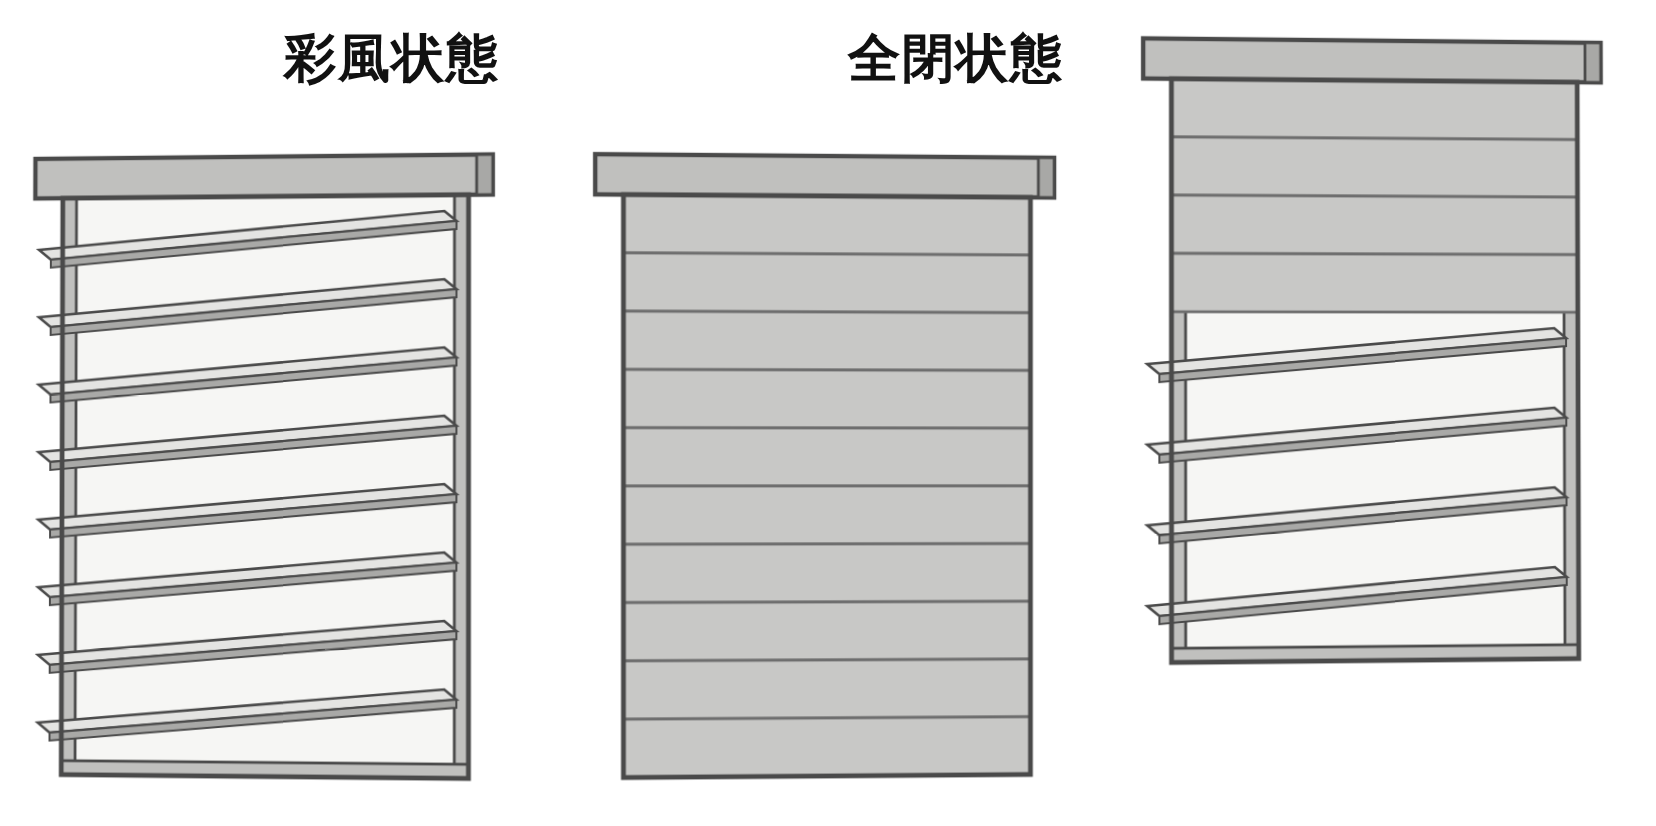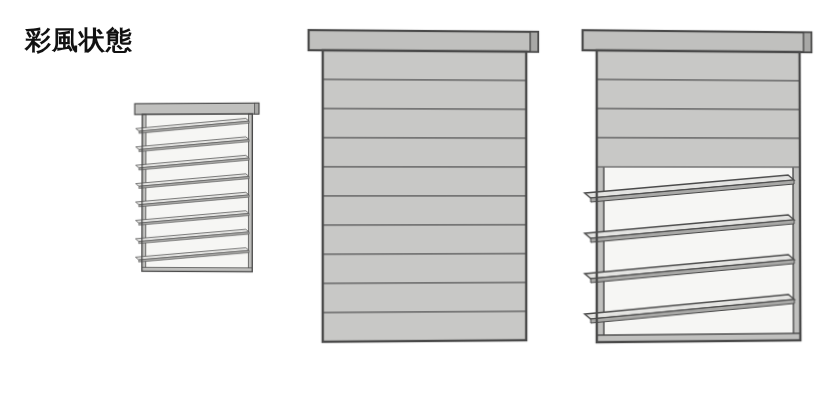--- a/index.html
+++ b/index.html
@@ -1,21 +1,21 @@
 <!DOCTYPE html>
 <html><head>
 <meta charset="utf-8">
 <style>
   html,body{margin:0;padding:0}
   body{
     width:828px;height:413px;position:relative;overflow:hidden;
     background:#ffffff;
     font-family:"Liberation Sans","DejaVu Sans",sans-serif;
   }
-  .panel{position:absolute;width:236px;margin:11px;display:flex;align-items:flex-start}
+  .panel{position:absolute;width:236px;margin:0;display:flex;flex-direction:column;align-items:flex-end}
   #panel-1{left:14px;top:12px}
   #panel-2{left:296px;top:12px}
   #panel-3{left:570px;top:12px}
   .panel-label{
     font-size:26px;font-weight:700;color:#111111;letter-spacing:1px;
     white-space:nowrap;margin:0 0 24px 0;line-height:34px;text-align:center;
   }
   .shutter{display:block}
   #panel-1 .shutter{transform:perspective(1400px) rotateY(-5deg) rotateX(1deg)}
   #panel-2 .shutter{transform:perspective(1400px) rotateY(4deg)}
@@ -65,20 +65,21 @@
         <polygon class="blade-top" points="4,258 208,240 214,245 10,263" fill="#e4e4e2"></polygon>
         <polygon class="blade-edge" points="10,263 214,245 214,249 10,267" fill="#a9a9a7"></polygon>
         <polygon class="blade-top" points="4,292 208,274 214,279 10,297" fill="#e4e4e2"></polygon>
         <polygon class="blade-edge" points="10,297 214,279 214,283 10,301" fill="#a9a9a7"></polygon>
       </g>
       <rect class="frame-outline" x="16" y="28" width="204" height="290"></rect>
     </svg>
   </figure>
 
   <figure class="panel" id="panel-2">
+    <figcaption class="panel-label">全閉状態</figcaption>
     <svg class="shutter" width="236" height="332" viewBox="0 0 236 332">
       <g>
         <rect class="hdr" x="2" y="8" width="230" height="20" fill="#c0c0be"></rect>
         <rect class="cap" x="224" y="8" width="8" height="20" fill="#a8a8a6"></rect>
       </g>
       <g>
         <rect class="slat" x="16" y="28" width="204" height="29" fill="#c8c8c6"></rect>
         <rect class="slat" x="16" y="57" width="204" height="29" fill="#c8c8c6"></rect>
         <rect class="slat" x="16" y="86" width="204" height="29" fill="#c8c8c6"></rect>
         <rect class="slat" x="16" y="115" width="204" height="29" fill="#c8c8c6"></rect>

